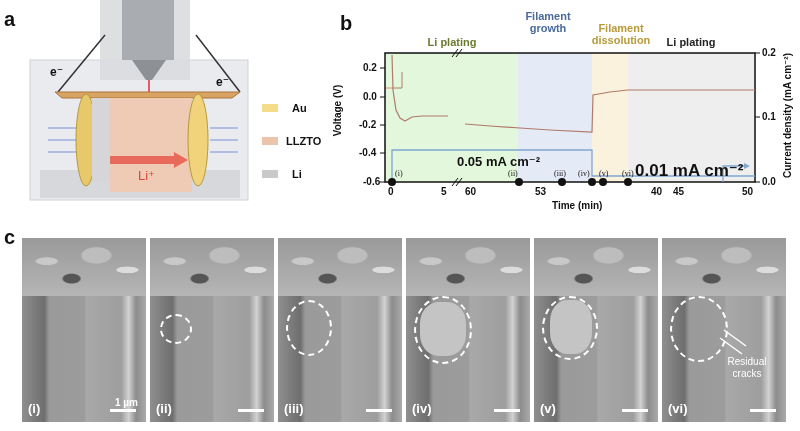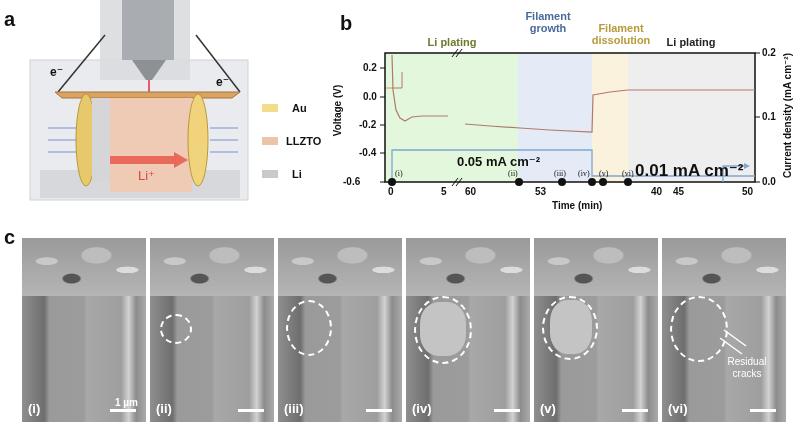--- a/index.html
+++ b/index.html
@@ -153,21 +153,21 @@
   <div class="marker-label" style="left:269px;top:169px;">(v)</div>
   <div class="marker-label" style="left:292px;top:169px;">(vi)</div>
 
   <div style="position:absolute;left:127px;top:154px;font-weight:bold;font-size:13px;">0.05 mA cm⁻²</div>
   <div style="position:absolute;left:305px;top:160px;font-weight:bold;font-size:17px;">0.01 mA cm⁻²</div>
 
   <div class="axis-tick" style="left:33px;top:62px;">0.2</div>
   <div class="axis-tick" style="left:33px;top:91px;">0.0</div>
   <div class="axis-tick" style="left:29px;top:119px;">-0.2</div>
   <div class="axis-tick" style="left:29px;top:147px;">-0.4</div>
-  <div class="axis-tick" style="left:13px;top:176px;">-0.6</div>
+  <div class="axis-tick" style="left:33px;top:176px;">-0.6</div>
 
   <div class="axis-tick" style="left:432px;top:47px;">0.2</div>
   <div class="axis-tick" style="left:432px;top:111px;">0.1</div>
   <div class="axis-tick" style="left:432px;top:176px;">0.0</div>
 
   <div class="axis-tick" style="left:58px;top:186px;">0</div>
   <div class="axis-tick" style="left:111px;top:186px;">5</div>
   <div class="axis-tick" style="left:135px;top:186px;">60</div>
   <div class="axis-tick" style="left:205px;top:186px;">53</div>
   <div class="axis-tick" style="left:274px;top:186px;margin-left:47px;">40</div>

